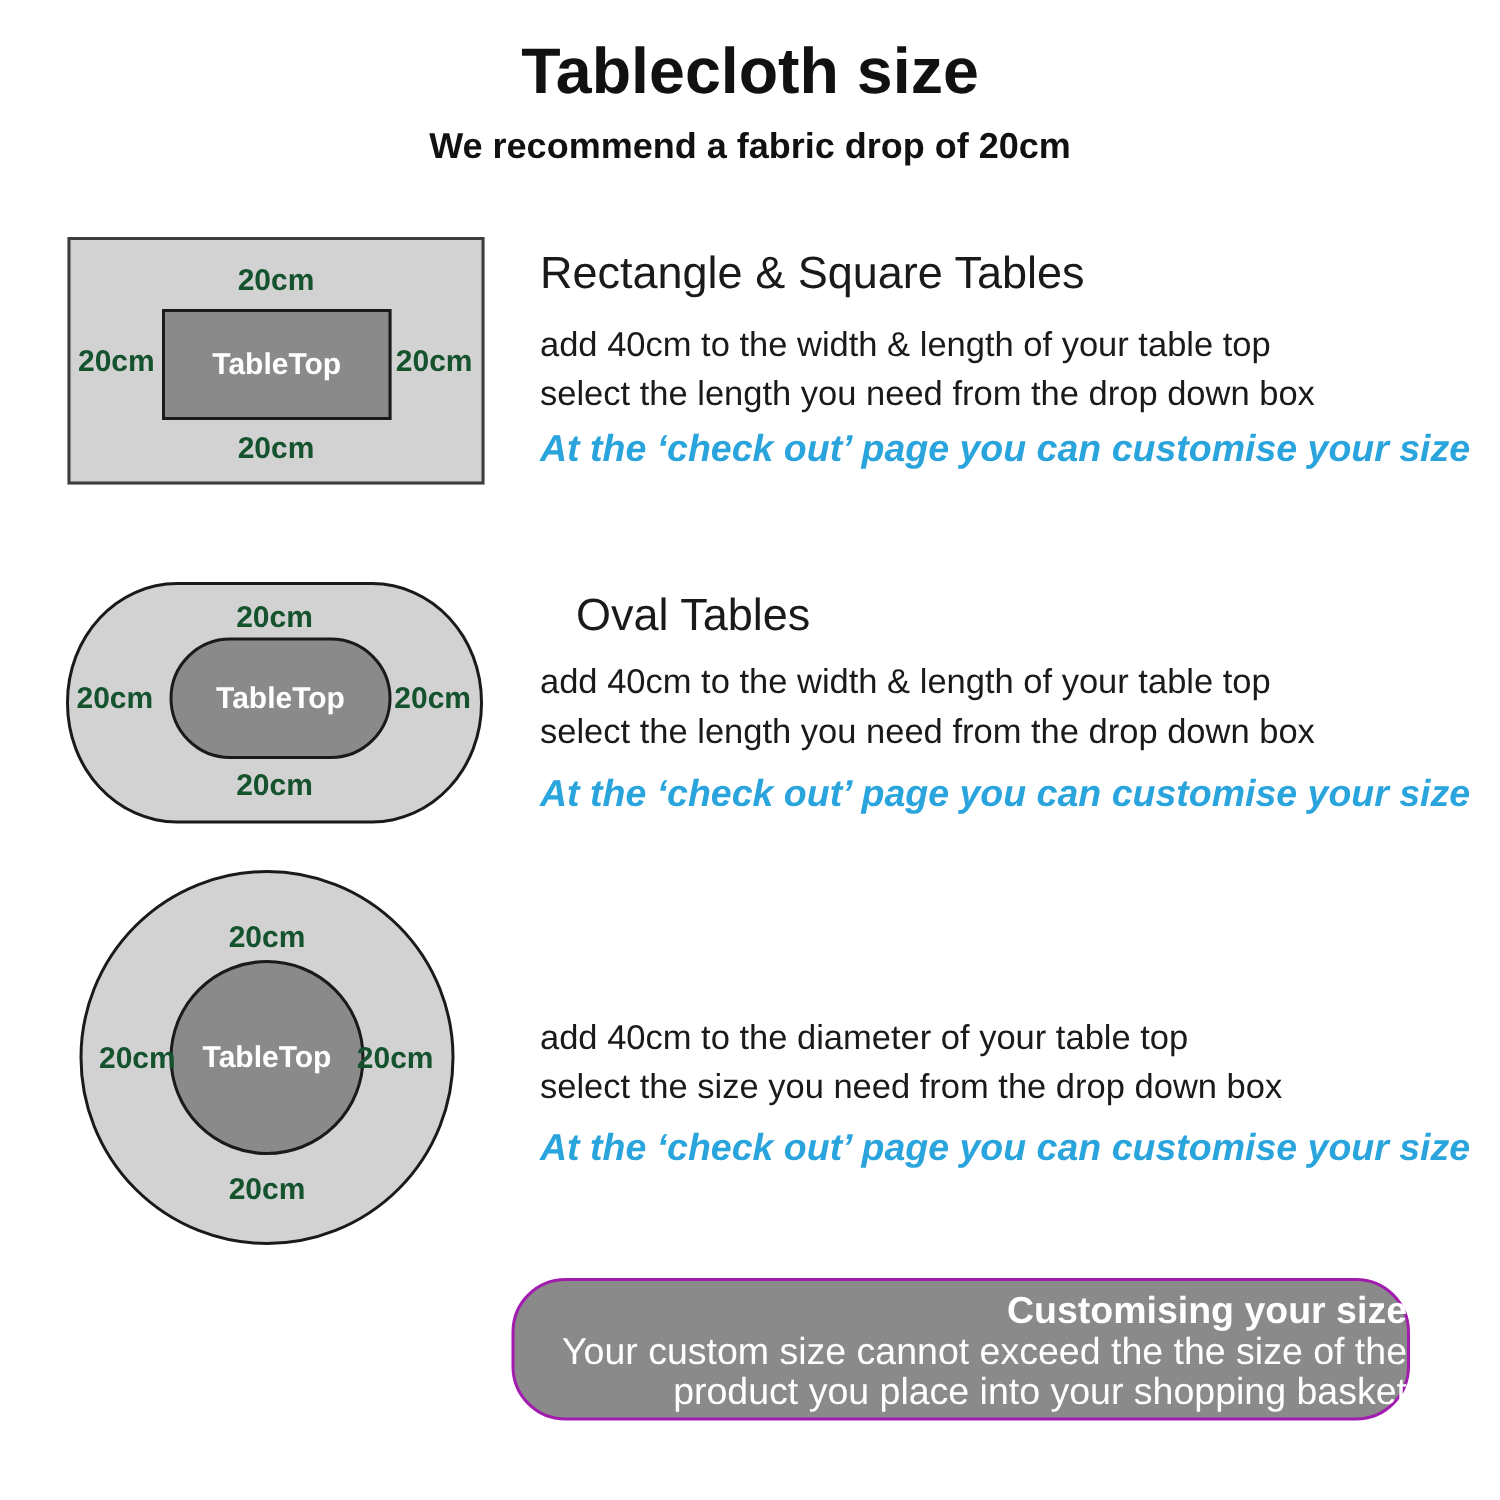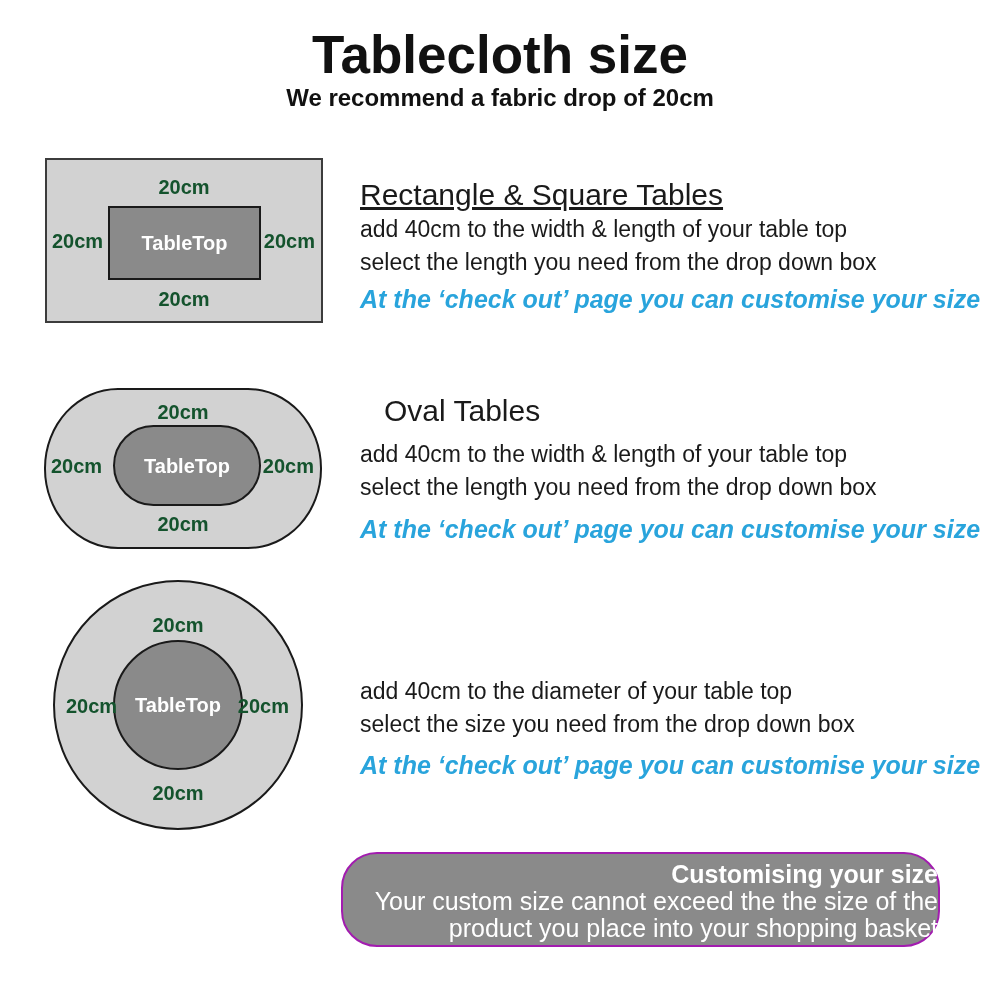--- a/index.html
+++ b/index.html
@@ -15,21 +15,21 @@
     font-family: "Liberation Sans", sans-serif;
     color: #111111;
     overflow: hidden;
   }
   .abs { position: absolute; }
 
   
   .title {
     top: 24px; left: 0; width: 1000px;
     text-align: center;
-    font-size: 53px; font-weight: bold;
+    font-size: 43px; font-weight: bold;
     margin: 0;
   }
   .subtitle {
     top: 84px; left: 0; width: 1000px;
     text-align: center;
     font-size: 24px; font-weight: bold;
     margin: 0;
   }
 
   
@@ -102,21 +102,21 @@
     white-space: nowrap;
   }
   .section-note {
     left: 360px;
     font-size: 25px;
     font-weight: bold;
     font-style: italic;
     color: #29a4dc;
     white-space: nowrap;
   }
-  .h-rect { top: 178px; text-decoration: underline; }
+  .h-rect { top: 166px; }
   .b-rect { top: 213px; }
   .n-rect { top: 285px; }
   .h-oval { top: 394px; margin-left: 24px; }
   .b-oval { top: 438px; }
   .n-oval { top: 515px; }
   .h-round { top: 629px; }
   .b-round { top: 675px; }
   .n-round { top: 751px; }
 
   

